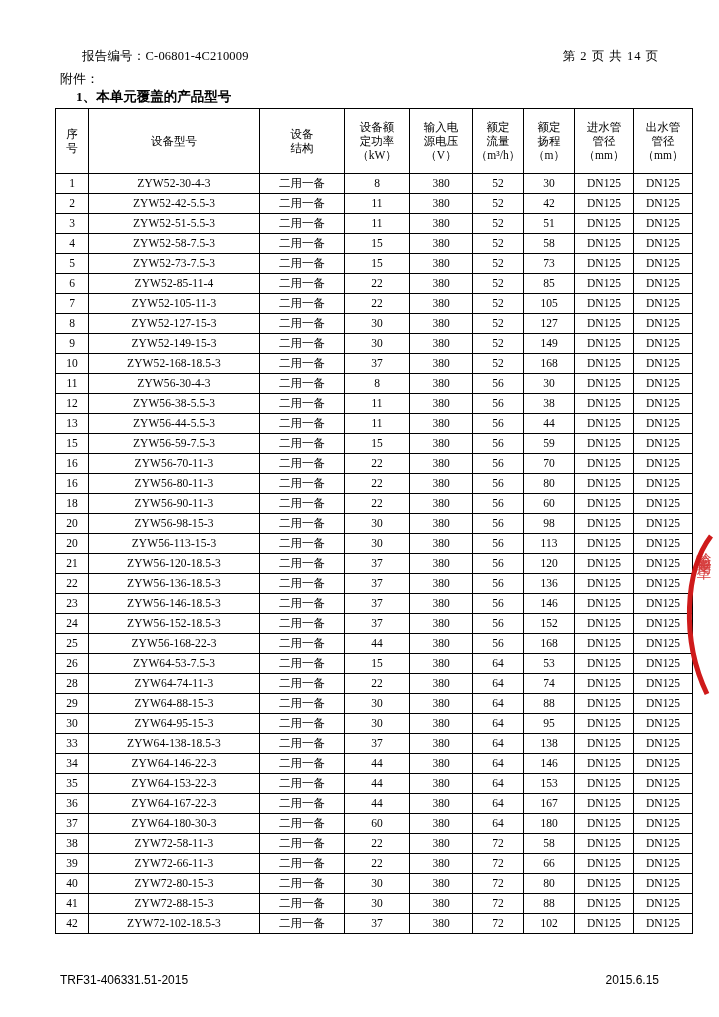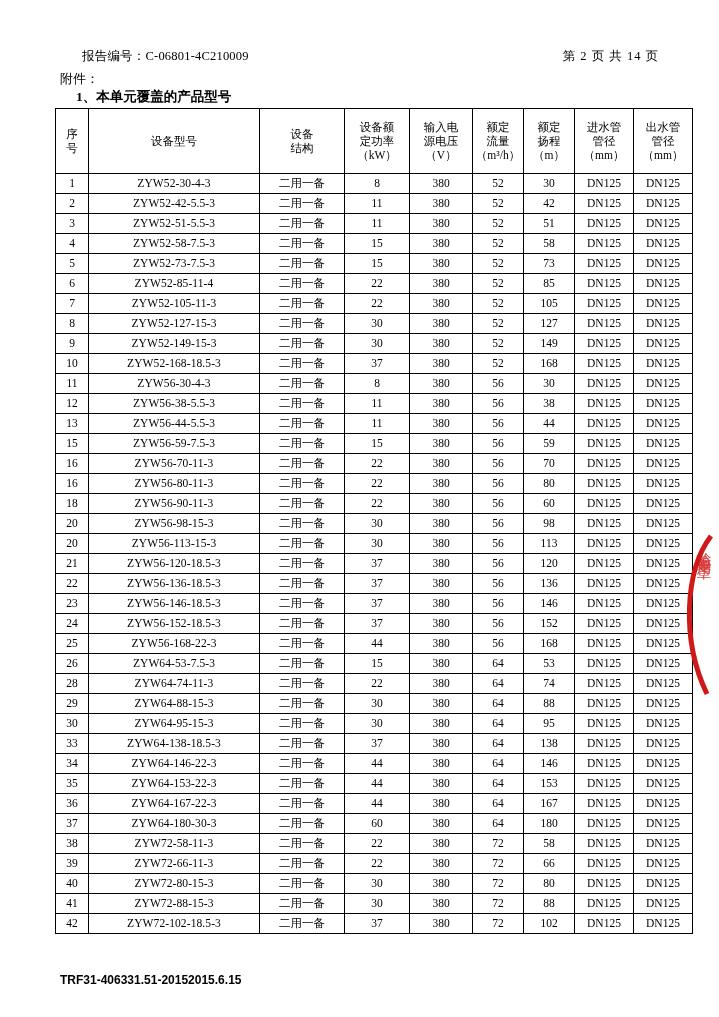--- a/index.html
+++ b/index.html
@@ -95,23 +95,23 @@
   td.c-head { width: 48px; }
   td.c-in   { width: 56px; }
   td.c-out  { width: 56px; }
   
   .footer {
     position: absolute;
     bottom: 30px;
     left: 60px;
     right: 60px;
     display: flex;
+    justify-content: space-between;
     font-size: 12px;
     font-family: "Liberation Sans", sans-serif;
-    font-weight: bold;
   }
   
   .seal {
     position: absolute;
     right: 2px;
     top: 530px;
     width: 42px;
     height: 170px;
     pointer-events: none;
   }

